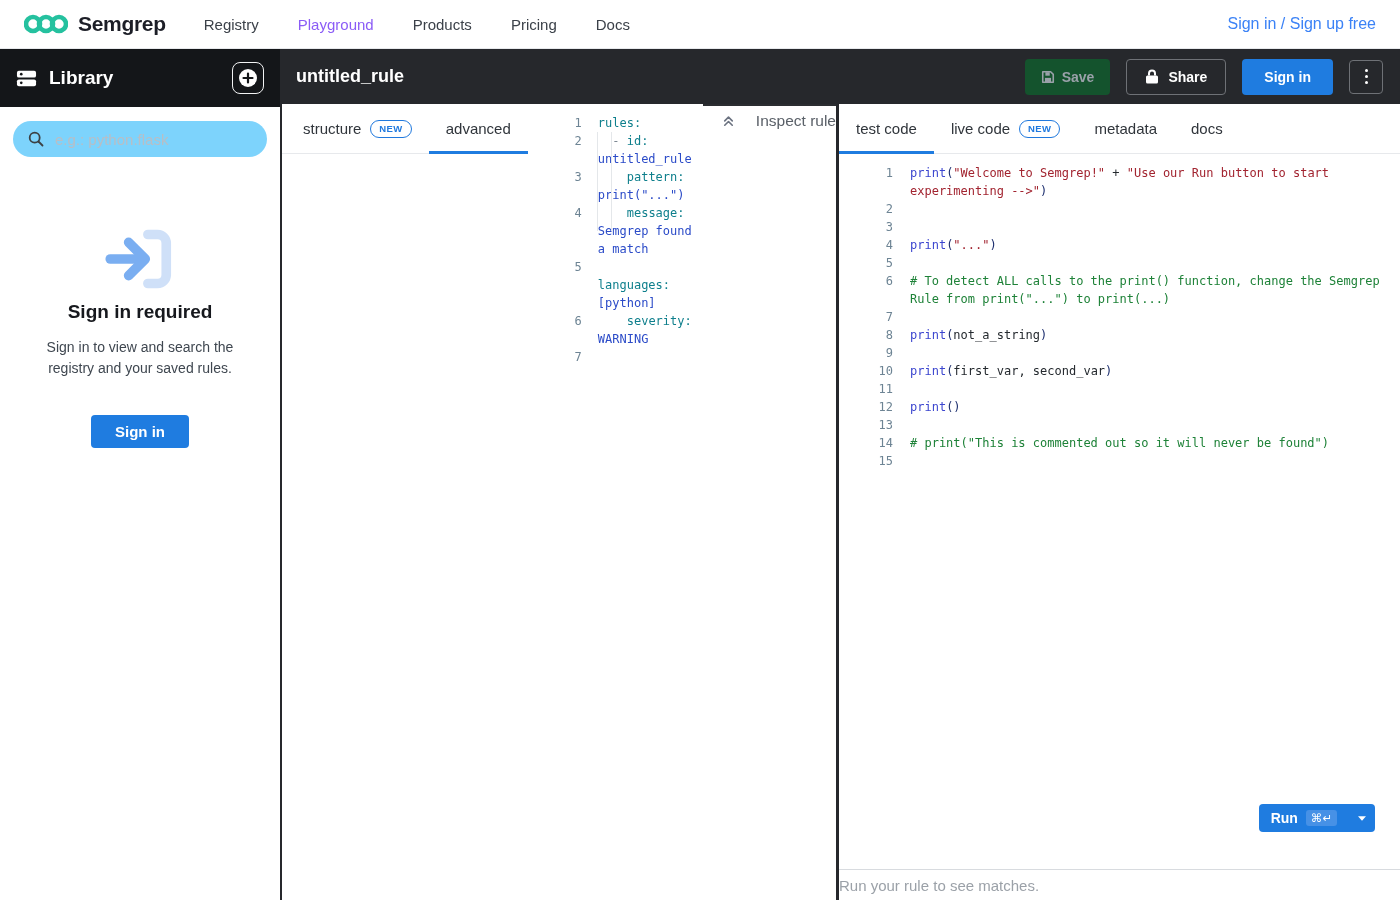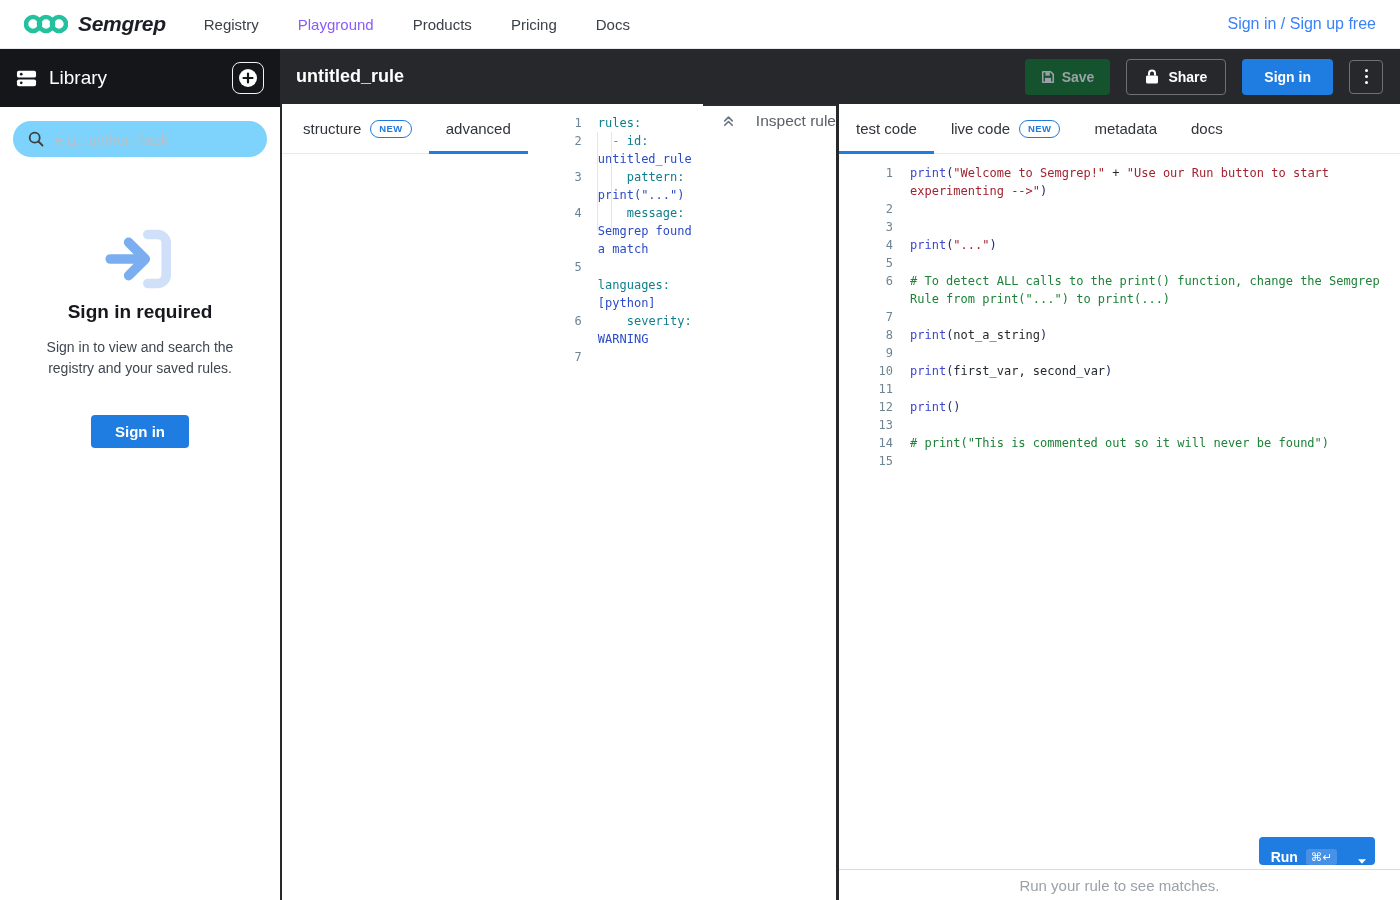--- a/index.html
+++ b/index.html
@@ -3,34 +3,34 @@
 <meta charset="utf-8">
 <style>
   * { margin:0; padding:0; box-sizing:border-box; }
   html,body { width:1400px; height:900px; overflow:hidden; background:#fff;
               font-family:"Liberation Sans", sans-serif; }
 
   
   .topnav { height:49px; display:flex; align-items:center; padding:0 24px;
             border-bottom:1px solid #e7e9ec; background:#fff; }
   .logo { display:flex; align-items:center; gap:10px; margin-right:38px; }
-  .logo-text { font-size:21px; font-weight:700; color:#1c1e27; letter-spacing:-.3px;font-style:italic; }
+  .logo-text { font-size:21px; font-weight:700; color:#1c1e27; letter-spacing:-.3px; }
   .nav-items { display:flex; align-items:center; gap:39px; }
   .nav-item { font-size:15px; font-weight:500; color:#3b4149; cursor:pointer; }
   .nav-item.active { color:#8b5cf6; }
   .nav-auth { margin-left:auto; font-size:16px; color:#3b82f6; cursor:pointer; }
 
   
   .app { display:flex; height:851px; }
 
   
   .sidebar { width:280px; background:#fff; display:flex; flex-direction:column; }
   .sidebar-header { height:58px; background:#141619; display:flex; align-items:center;
                     padding:0 16px; gap:12px; }
-  .sidebar-title { color:#fff; font-size:19px; font-weight:400; flex:1; }
+  .sidebar-title { color:#fff; font-size:19px; font-weight:700; flex:1; }
   .plus-btn { width:32px; height:32px; border:1.5px solid #f2f3f4; border-radius:8px;
               display:flex; align-items:center; justify-content:center; cursor:pointer; background:transparent; }
   .search-wrap { margin:14px 13px 0; position:relative; }
   .search-input { width:100%; height:36px; border:none; border-radius:18px; background:#7dd3fc;
                   padding:0 14px 0 42px; font-size:15px; color:#333; outline:none;
                   font-family:"Liberation Sans", sans-serif; }
   .search-input::placeholder { color:#b9bec5; }
   .search-icon { position:absolute; left:15px; top:10px; }
   .empty-state { display:flex; flex-direction:column; align-items:center; text-align:center;
                  margin-top:60px; padding:0 28px; }
@@ -82,25 +82,25 @@
   .tok-f{color:#3c46cf} .tok-s{color:#a22430} .tok-c{color:#1e8238} .tok-b{color:#1c2e6e}
   .indent-guide { position:absolute; top:28px; height:99px; width:1px; background:#e4e7ea; }
 
   .editor-wrap { flex:1; position:relative; display:flex; flex-direction:column; min-height:0; }
 
   
   .inspect-bar { height:32px; flex:none; border-top:2px solid #2b2d31; display:flex; align-items:center;
                  gap:20px; padding-left:18px; background:#fff; cursor:pointer; }
   .inspect-label { font-size:15.5px; color:#5a6068; font-weight:500; }
   .status-bar { height:31px; flex:none; border-top:1px solid #d8dbdf; display:flex; align-items:center;
-                justify-content:center; background:#fff; }
+                background:#fff; }
   .status-text { font-size:15px; color:#9ba1a8; }
 
   
-  .run-split { position:absolute; right:25px; bottom:4px; height:28px; display:flex; align-items:flex-end;
+  .run-split { position:absolute; right:25px; bottom:37px; height:28px; display:flex; align-items:center;
                background:#1f7ce0; border-radius:4px; overflow:hidden; cursor:pointer; }
   .run-main { display:flex; align-items:center; gap:8px; padding:0 10px 0 12px; }
   .run-label { color:#fff; font-size:14px; font-weight:700; }
   .run-kbd { background:#4791e6; color:#fff; border-radius:3px; padding:1px 5px; font-size:11.5px;
              font-family:"DejaVu Sans", sans-serif; }
   .run-divider { width:1px; background:rgba(255,255,255,.55); margin:0; }
   .run-caret { width:27px; display:flex; align-items:center; justify-content:center; }
 </style>
 </head>
 <body>

